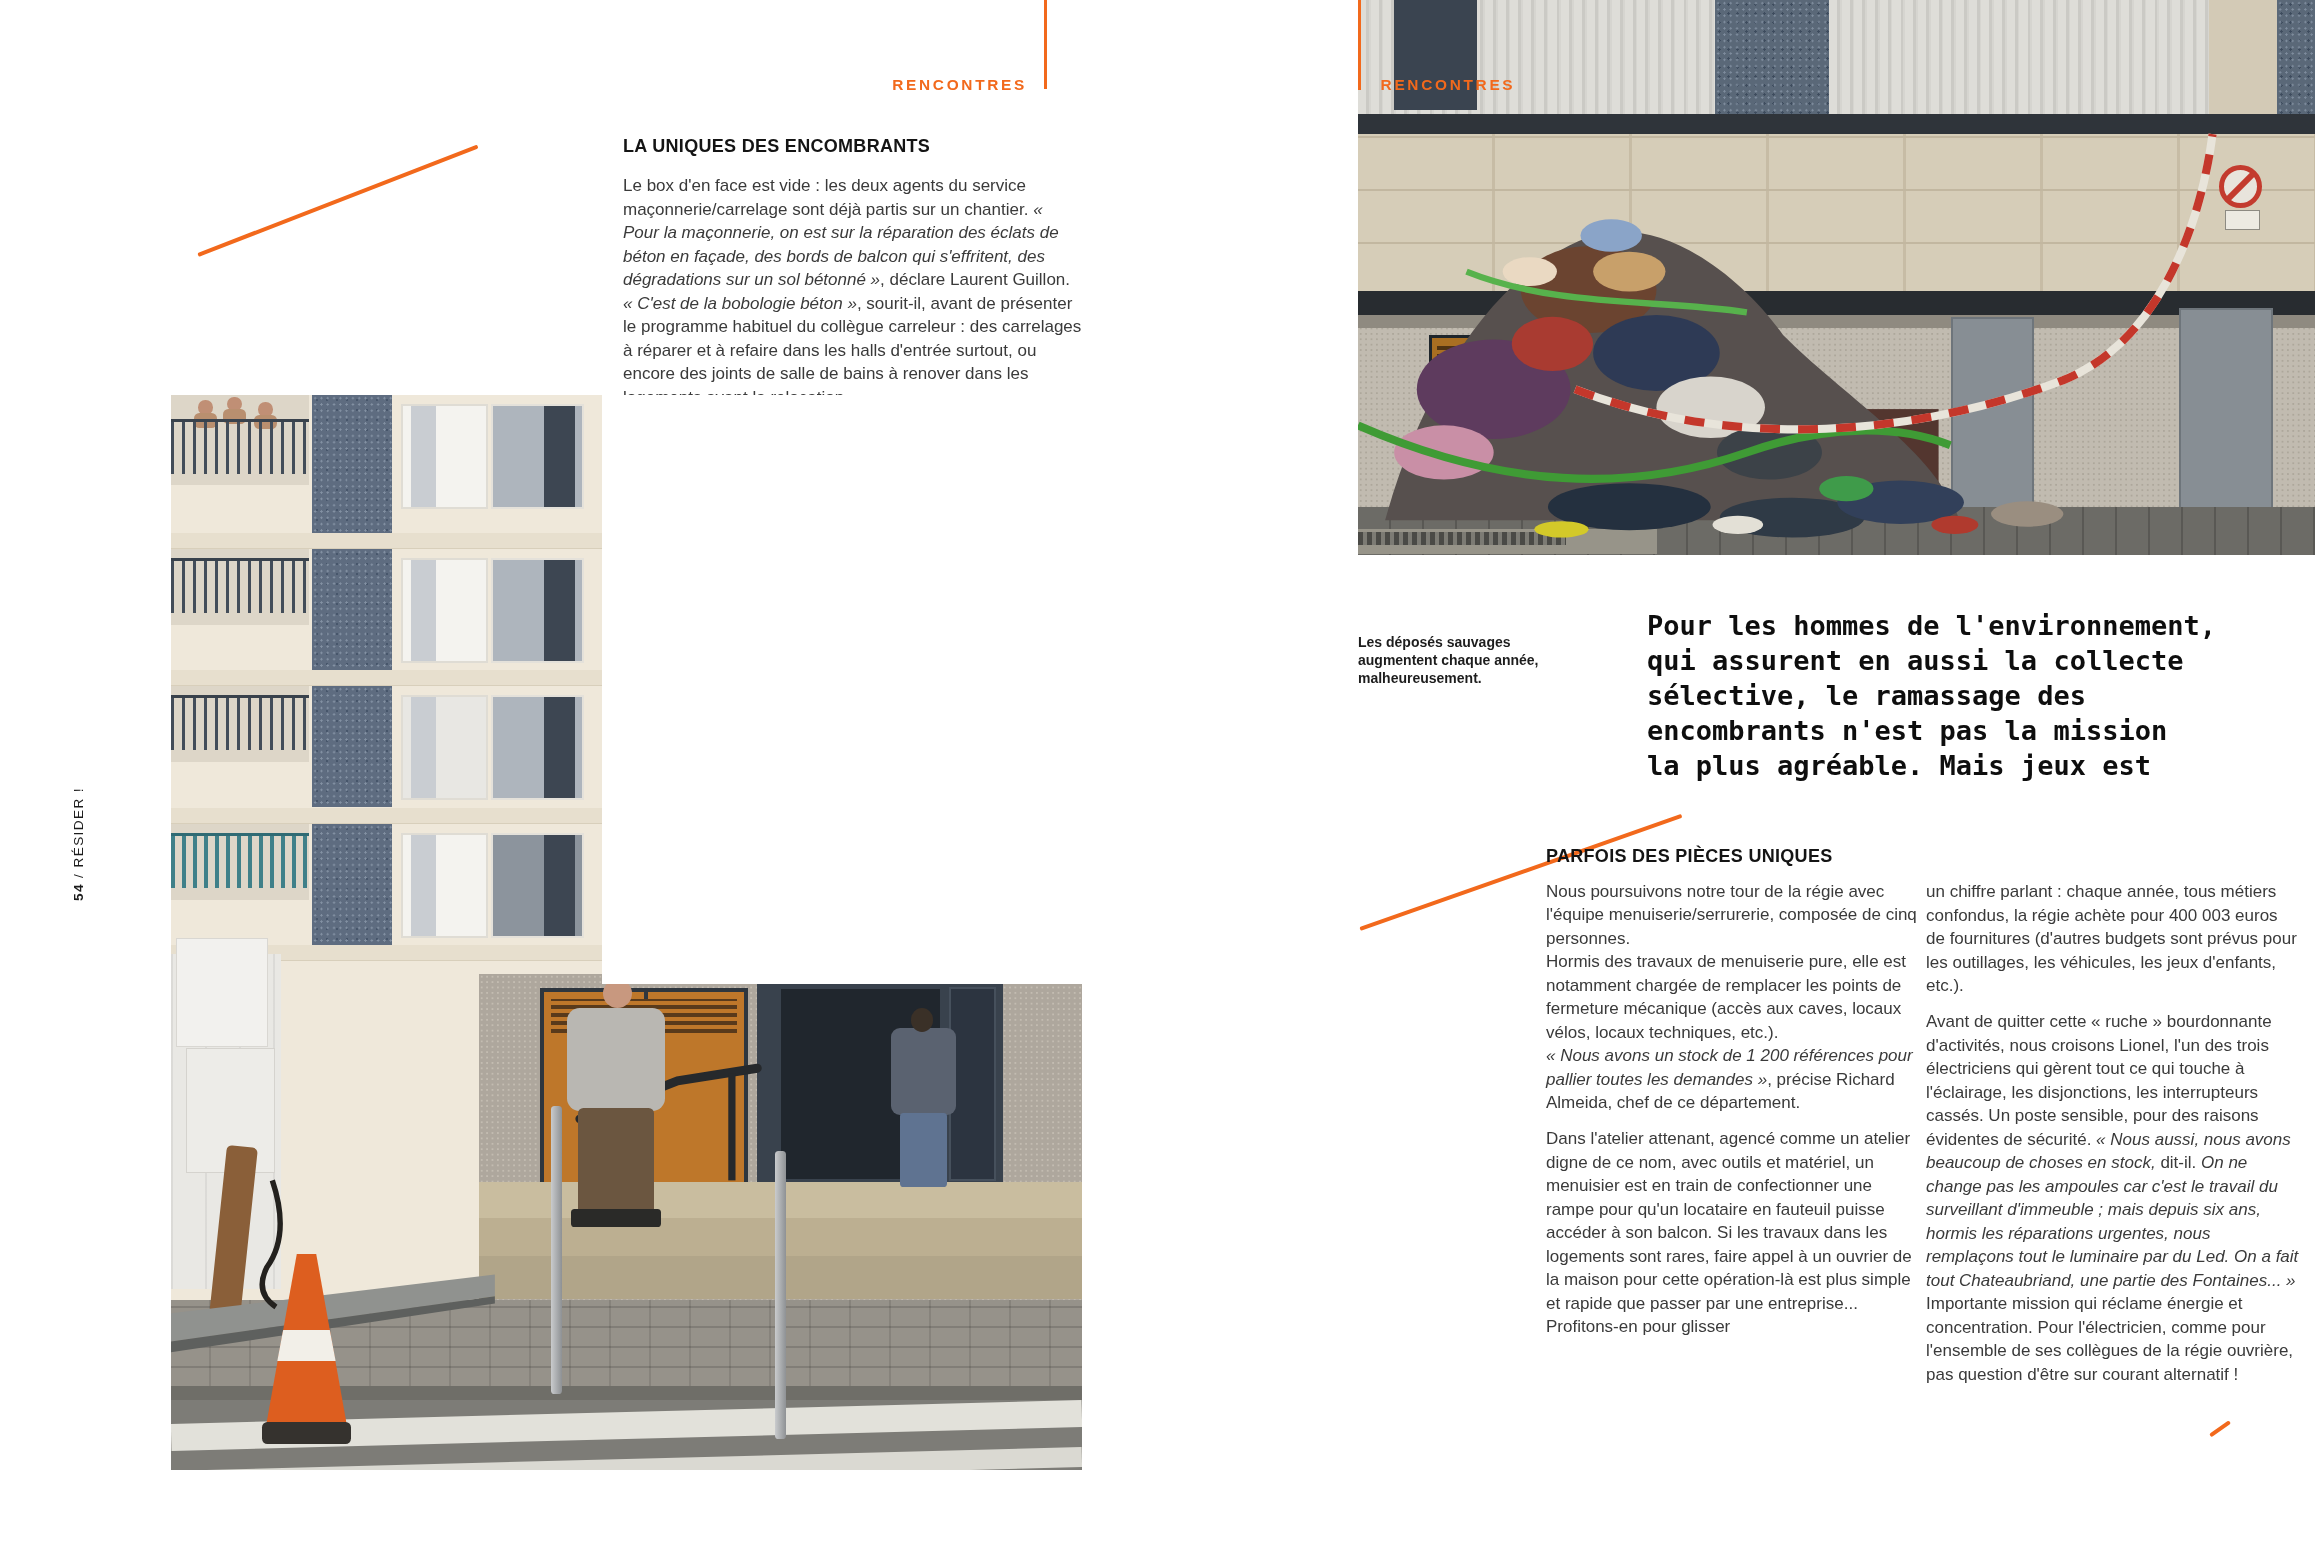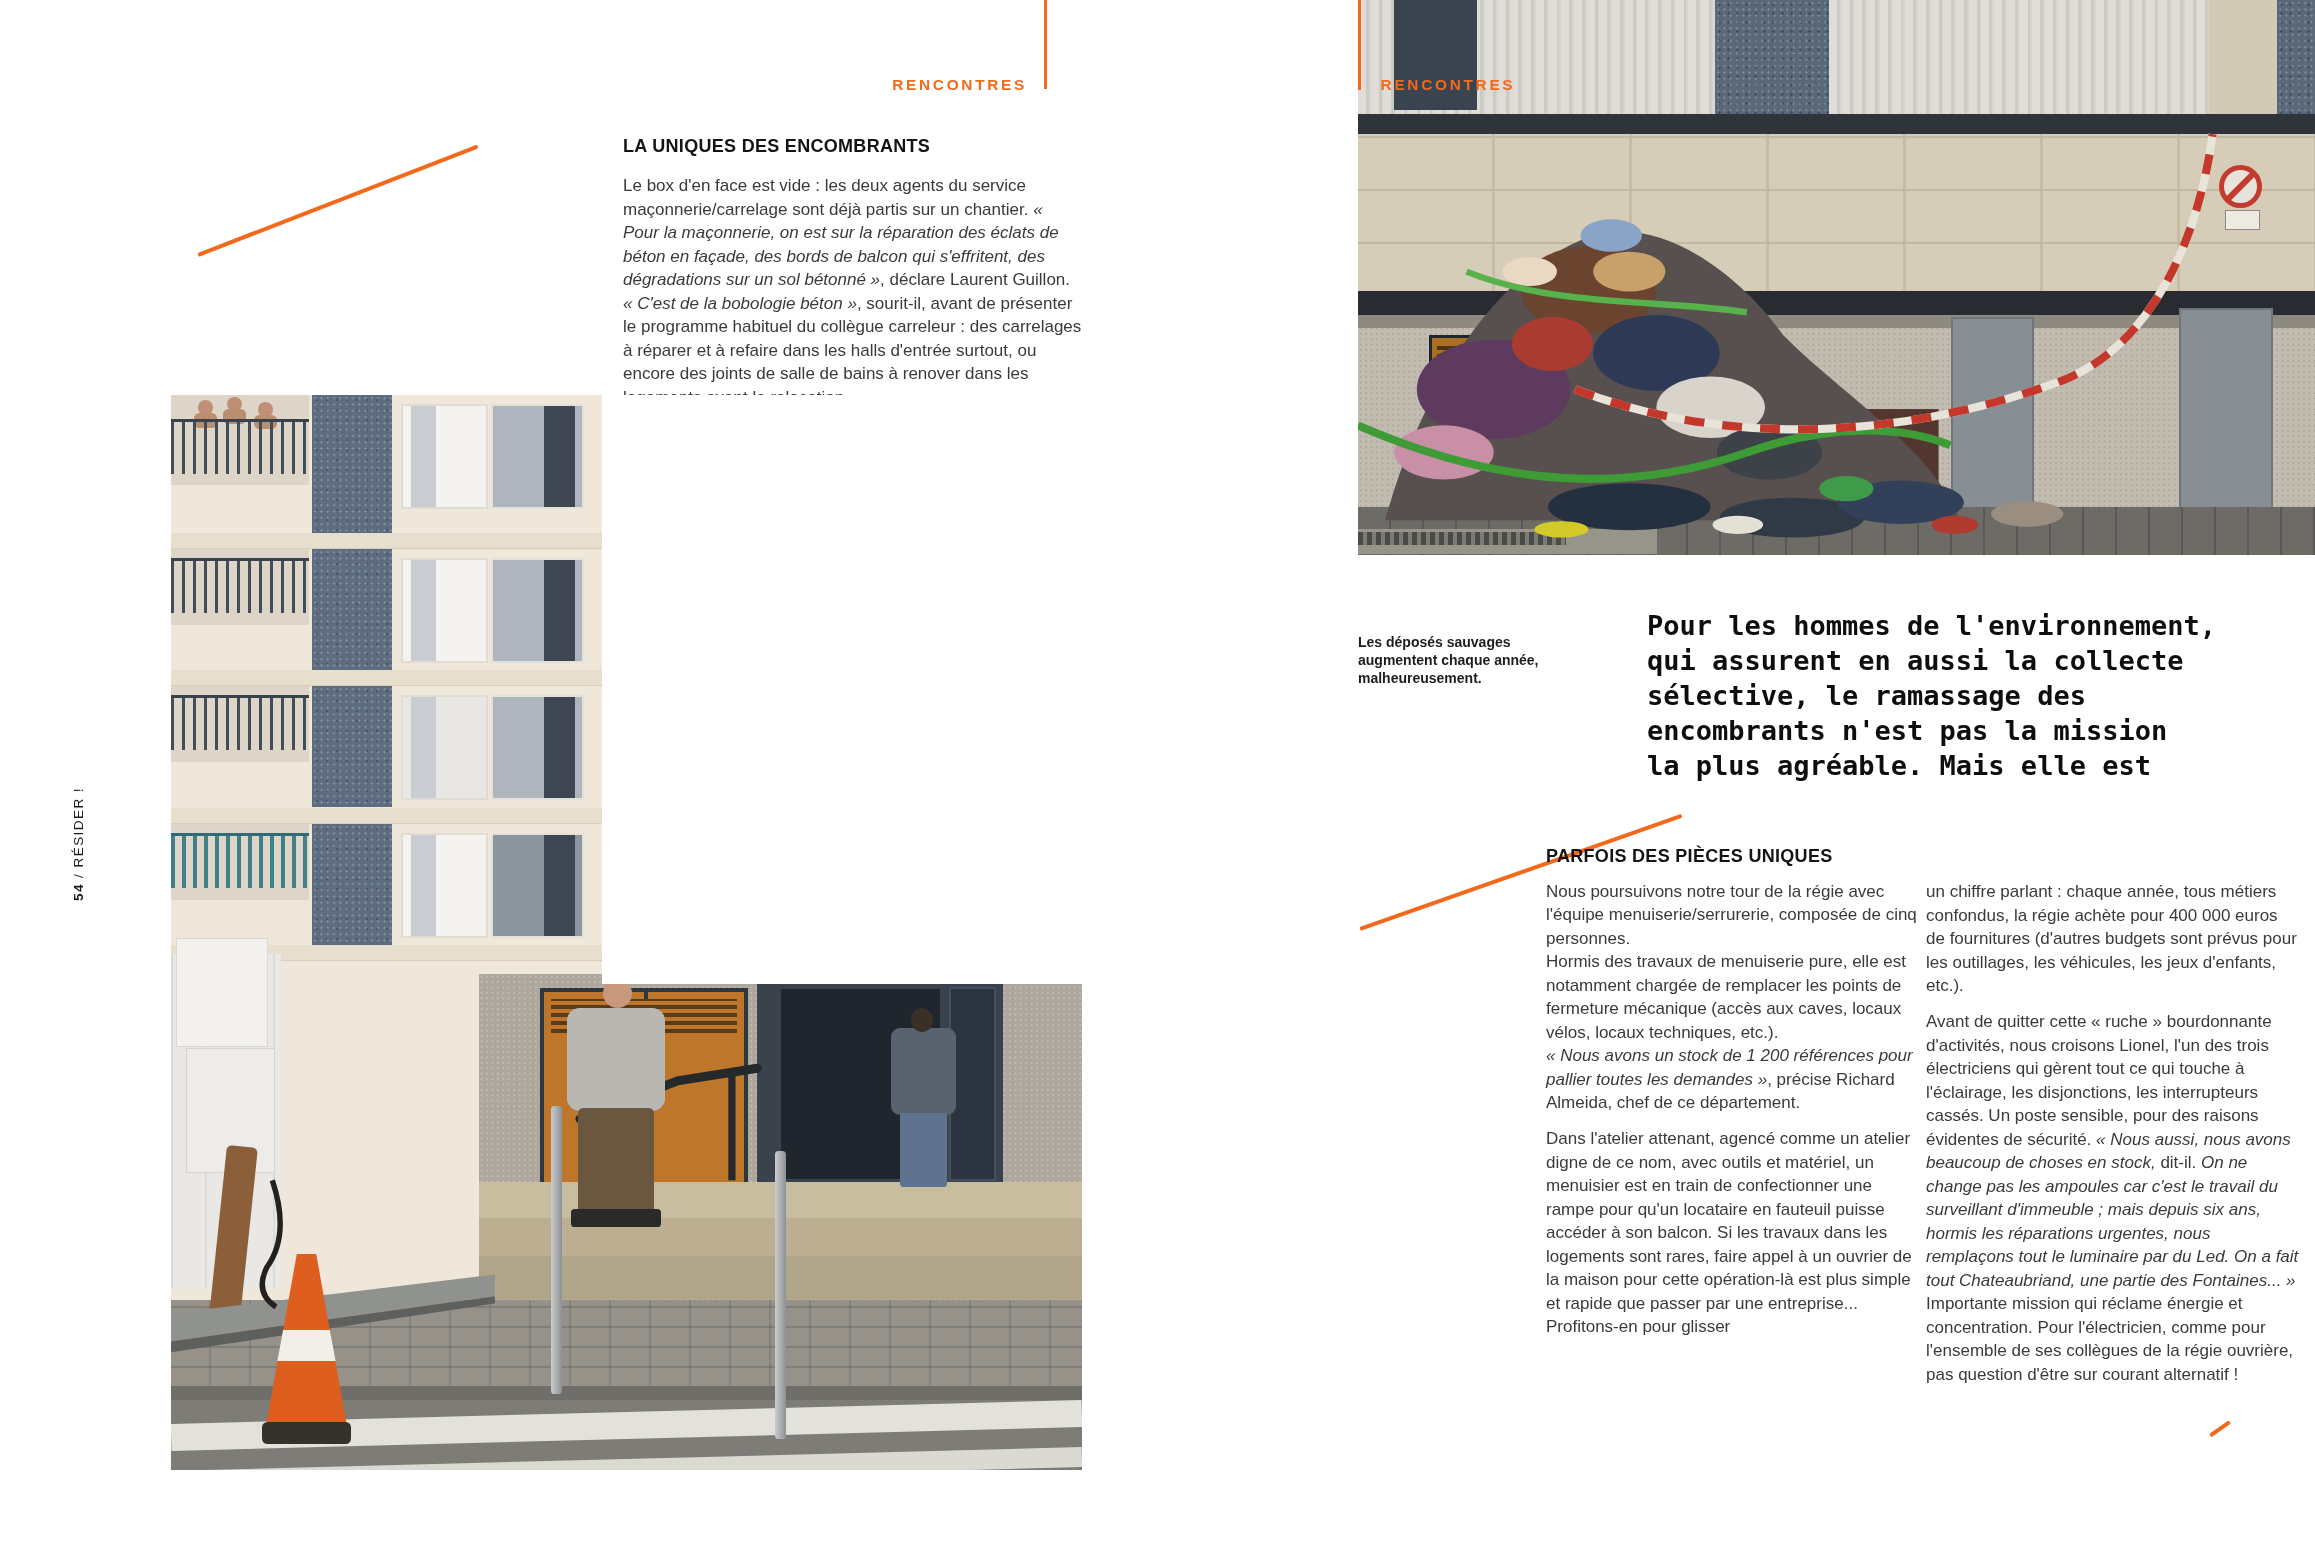--- a/index.html
+++ b/index.html
@@ -306,36 +306,36 @@
       <div class="vrule" style="left:0;top:0;height:90px;"></div>
     </div>
 
     <div class="caption">Les déposés sauvages augmentent chaque année, malheureusement.</div>
 
     <div class="pullquote">
         <div>Pour les hommes de l'environnement,</div>
         <div>qui assurent en aussi la collecte</div>
         <div>sélective, le ramassage des</div>
         <div>encombrants n'est pas la mission</div>
-        <div>la plus agréable. Mais elle est</div>
+        <div>la plus agréable. Mais jeux est</div>
       </div>
 
     <div class="diag" style="left:158px;top:927px;width:341px;transform:rotate(-19.4deg);"></div>
 
     <div class="col" style="left:344px;">
       <div class="section-heading" style="margin-bottom:12.7px;">PARFOIS DES PIÈCES UNIQUES</div>
       <div class="bodycol">
           <p><span>Nous poursuivons notre tour de la régie avec l'équipe menuiserie/serrurerie, composée de cinq personnes.</span><br><span>Hormis des travaux de menuiserie pure, elle est notamment chargée de remplacer les points de fermeture mécanique (accès aux caves, locaux vélos, locaux techniques, etc.).</span><br><span class="it">« Nous avons un stock de 1 200 références pour pallier toutes les demandes »</span><span>, précise Richard Almeida, chef de ce département.</span></p>
           <p><span>Dans l'atelier attenant, agencé comme un atelier digne de ce nom, avec outils et matériel, un menuisier est en train de confectionner une rampe pour qu'un locataire en fauteuil puisse accéder à son balcon. Si les travaux dans les logements sont rares, faire appel à un ouvrier de la maison pour cette opération-là est plus simple et rapide que passer par une entreprise... Profitons-en pour glisser</span></p>
         </div>
     </div>
 
     <div class="col" style="left:724px;">
       <div class="bodycol" style="padding-top:34px;">
-          <p><span>un chiffre parlant : chaque année, tous métiers confondus, la régie achète pour 400 000 euros de fournitures (d'autres budgets sont prévus pour les outillages, les véhicules, les jeux d'enfants, etc.).</span></p>
+          <p><span>un chiffre parlant : chaque année, tous métiers confondus, la régie achète pour 400 003 euros de fournitures (d'autres budgets sont prévus pour les outillages, les véhicules, les jeux d'enfants, etc.).</span></p>
           <p><span>Avant de quitter cette « ruche » bourdonnante d'activités, nous croisons Lionel, l'un des trois électriciens qui gèrent tout ce qui touche à l'éclairage, les disjonctions, les interrupteurs cassés. Un poste sensible, pour des raisons évidentes de sécurité. </span><span class="it">« Nous aussi, nous avons beaucoup de choses en stock, </span><span>dit-il. </span><span class="it">On ne change pas les ampoules car c'est le travail du surveillant d'immeuble ; mais depuis six ans, hormis les réparations urgentes, nous remplaçons tout le luminaire par du Led. On a fait tout Chateaubriand, une partie des Fontaines... »</span><span> Importante mission qui réclame énergie et concentration. Pour l'électricien, comme pour l'ensemble de ses collègues de la régie ouvrière, pas question d'être sur courant alternatif !</span></p>
         </div>
     </div>
 
     <div class="endslash"></div>
 
     <div class="pagelabel vert-down" style="left:1114px;top:711px;height:208px;">
       <span class="num">55</span><span> / RÉSIDER !</span>
     </div>
   </div>

